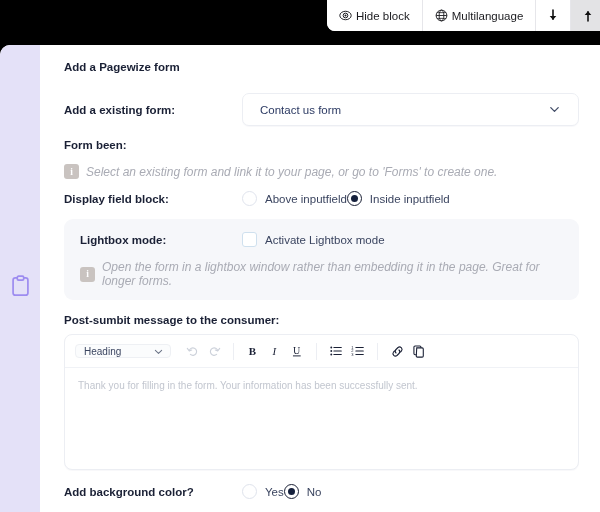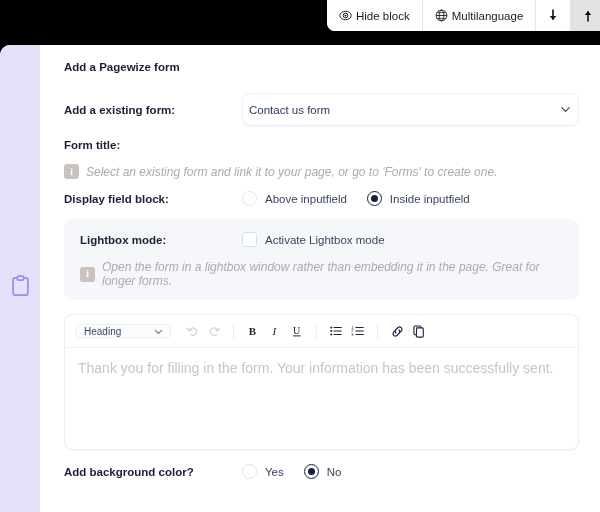--- a/index.html
+++ b/index.html
@@ -60,21 +60,21 @@
   .row{display:flex;align-items:center;margin-bottom:13px;}
   .row-label{
     width:178px;flex:0 0 178px;
     font-size:11.5px;font-weight:bold;color:#1a2035;
   }
   .field{flex:1;position:relative;}
 
   .select-box,.text-box{
     box-sizing:border-box;width:100%;height:33px;
     border:1px solid #eceef3;border-radius:7px;background:#fff;
-    display:flex;align-items:center;padding:0 6px;
+    display:flex;align-items:center;padding:0 17px;
     font-size:11.5px;
     box-shadow:0 1px 1px rgba(30,40,80,.03);
   }
   .select-box{color:#2c3a63;justify-content:space-between;cursor:pointer;}
   .text-box{color:#b9bfcc;cursor:text;}
   .chev{line-height:0;color:#414c66;}
 
   
   .hint{
     display:flex;align-items:center;gap:7px;
@@ -84,21 +84,21 @@
     width:15px;height:15px;flex:0 0 15px;border-radius:3px;background:#c9c3c0;
     color:#fff;font-size:9.5px;font-weight:bold;font-style:normal;
     display:flex;align-items:center;justify-content:center;
     font-family:"Liberation Serif",serif;
   }
   .hint-text{
     font-size:12px;font-style:italic;color:#a9abb4;
   }
 
   
-  .choices{display:flex;align-items:center;gap:20px;}
+  .choices{display:flex;align-items:center;}
   .choice{display:flex;align-items:center;gap:8px;cursor:pointer;}
   .radio{
     width:15px;height:15px;border-radius:50%;
     border:1.4px solid #dfe3ec;box-sizing:border-box;background:#fff;
     display:flex;align-items:center;justify-content:center;flex:0 0 15px;
   }
   .radio.on{border-color:#1a2035;}
   .radio.on::after{
     content:"";width:7px;height:7px;border-radius:50%;background:#15203c;
   }
@@ -138,21 +138,21 @@
     margin-right:10px;
   }
   .tsep{width:1px;height:17px;background:#eceef3;margin:0 8px;}
   .tbtn{
     width:22px;height:22px;display:flex;align-items:center;justify-content:center;
     cursor:pointer;color:#1a2035;line-height:0;
   }
   .tbtn.dim{color:#ccd1da;}
   .editor-body{
     height:101px;padding:12px 13px;box-sizing:border-box;
-    font-size:14px;color:#c2c6cf;
+    font-size:10px;color:#c2c6cf;
   }
 
   
   .bottom-row{display:flex;align-items:center;margin-top:14px;}
   .bottom-row .row-label{width:178px;flex:0 0 178px;}
   .bottom-row .choices{}
 </style>
 </head>
 <body>
 
@@ -223,21 +223,21 @@
           <span class="chev">
             <svg width="13" height="13" viewBox="0 0 14 14">
               <path d="M3 5 L7 9 L11 5" fill="none" stroke="#414c66" stroke-width="1.4" stroke-linecap="round" stroke-linejoin="round"></path>
             </svg>
           </span>
         </div>
       </div>
     </div>
 
     <div class="row">
-      <div class="row-label">Form title:</div>
+      <div class="row-label">Form been:</div>
     </div>
 
     <div class="hint">
       <span class="info-ico">i</span>
       <span class="hint-text">Select an existing form and link it to your page, or go to 'Forms' to create one.</span>
     </div>
 
     <div class="row">
       <div class="row-label">Display field block:</div>
       <div class="field">
@@ -263,20 +263,21 @@
             <span class="choice-label">Activate Lightbox mode</span>
           </div>
         </div>
       </div>
       <div class="hint">
         <span class="info-ico">i</span>
         <span class="hint-text">Open the form in a lightbox window rather than embedding it in the page. Great for longer forms.</span>
       </div>
     </div>
 
+    <div class="editor-label">Post-sumbit message to the consumer:</div>
 
     <div class="editor">
       <div class="editor-toolbar">
         <div class="fmt-select">
           <span>Heading</span>
           <span style="line-height:0">
             <svg width="11" height="11" viewBox="0 0 14 14">
               <path d="M3 5.5 L7 9.5 L11 5.5" fill="none" stroke="#6b7487" stroke-width="1.3" stroke-linecap="round" stroke-linejoin="round"></path>
             </svg>
           </span>

